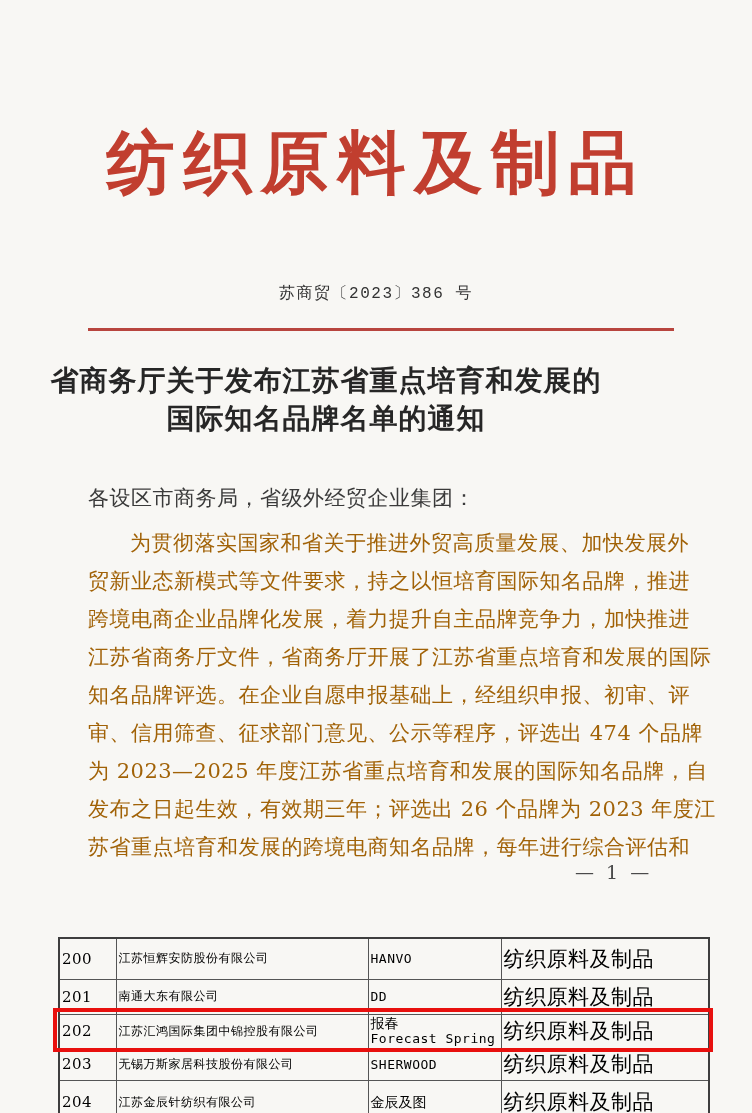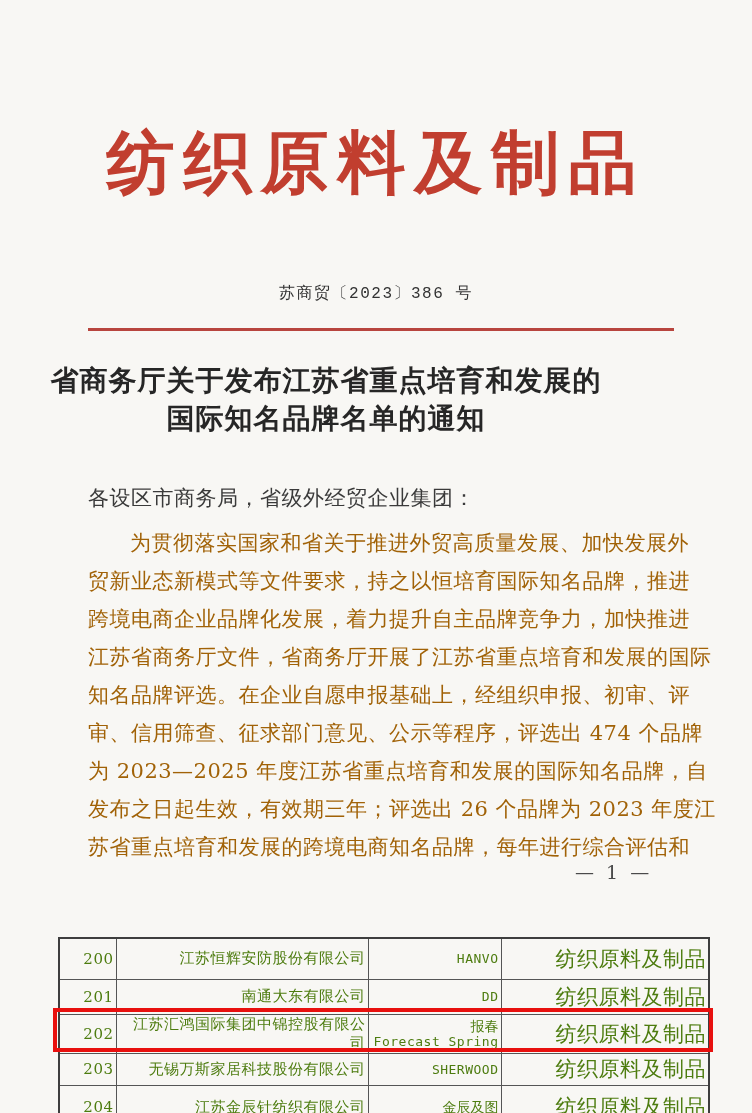--- a/index.html
+++ b/index.html
@@ -66,37 +66,37 @@
     width: 650px;
   }
   table.brands {
     border-collapse: collapse;
     table-layout: fixed;
     width: 650px;
     background: transparent;
   }
   table.brands td {
     border: 1.5px solid #555;
-    text-align: right; vertical-align: middle;
+    text-align: left; vertical-align: middle;
     padding: 0 2px;
-    color: #4d7c0f;
+    color: #000000;
     overflow: hidden;
   }
   table.brands { border: 2.5px solid #3e3e3e; }
   col.c-no       { width: 57px; }
   col.c-company  { width: 252px; }
   col.c-brand    { width: 133px; }
   col.c-category { width: 208px; }
   tr.r-0 { height: 41px; }
   tr.r-1 { height: 35px; }
   tr.r-2 { height: 34px; }
   tr.r-3 { height: 32px; }
   tr.r-4 { height: 45px; }
   td.cell-no { font-size: 15px; letter-spacing: 0.5px; color: #555; }
-  td.cell-company { font-size: 15px; letter-spacing: 0.5px; }
+  td.cell-company { font-size: 12px; letter-spacing: 0.5px; }
   td.cell-category { font-size: 21px; letter-spacing: 0.5px; }
   .brand-cjk { font-family: "DejaVu Serif", serif; font-size: 14px; line-height: 15px; }
   .brand-latin { font-family: "DejaVu Sans Mono", monospace; font-size: 13px; line-height: 15px; letter-spacing: 0.5px; }
   .highlight-box {
     position: absolute;
     left: -5px; top: 71px;
     width: 660px; height: 44px;
     box-sizing: border-box;
     border: 4px solid var(--highlight-red, #e8100e);
     pointer-events: none;

